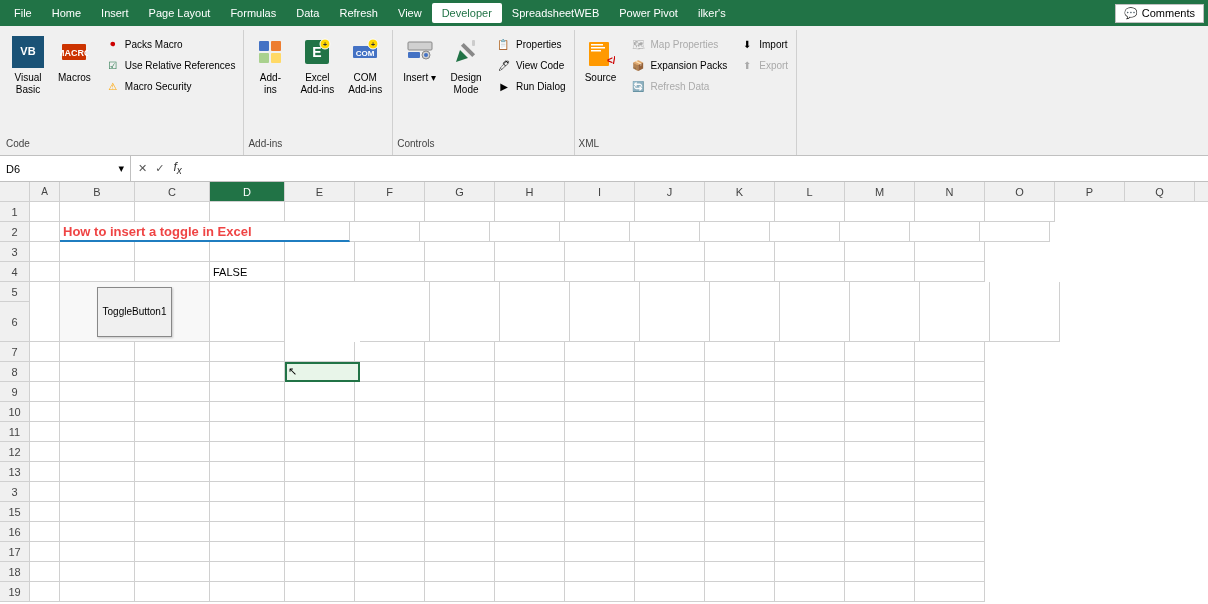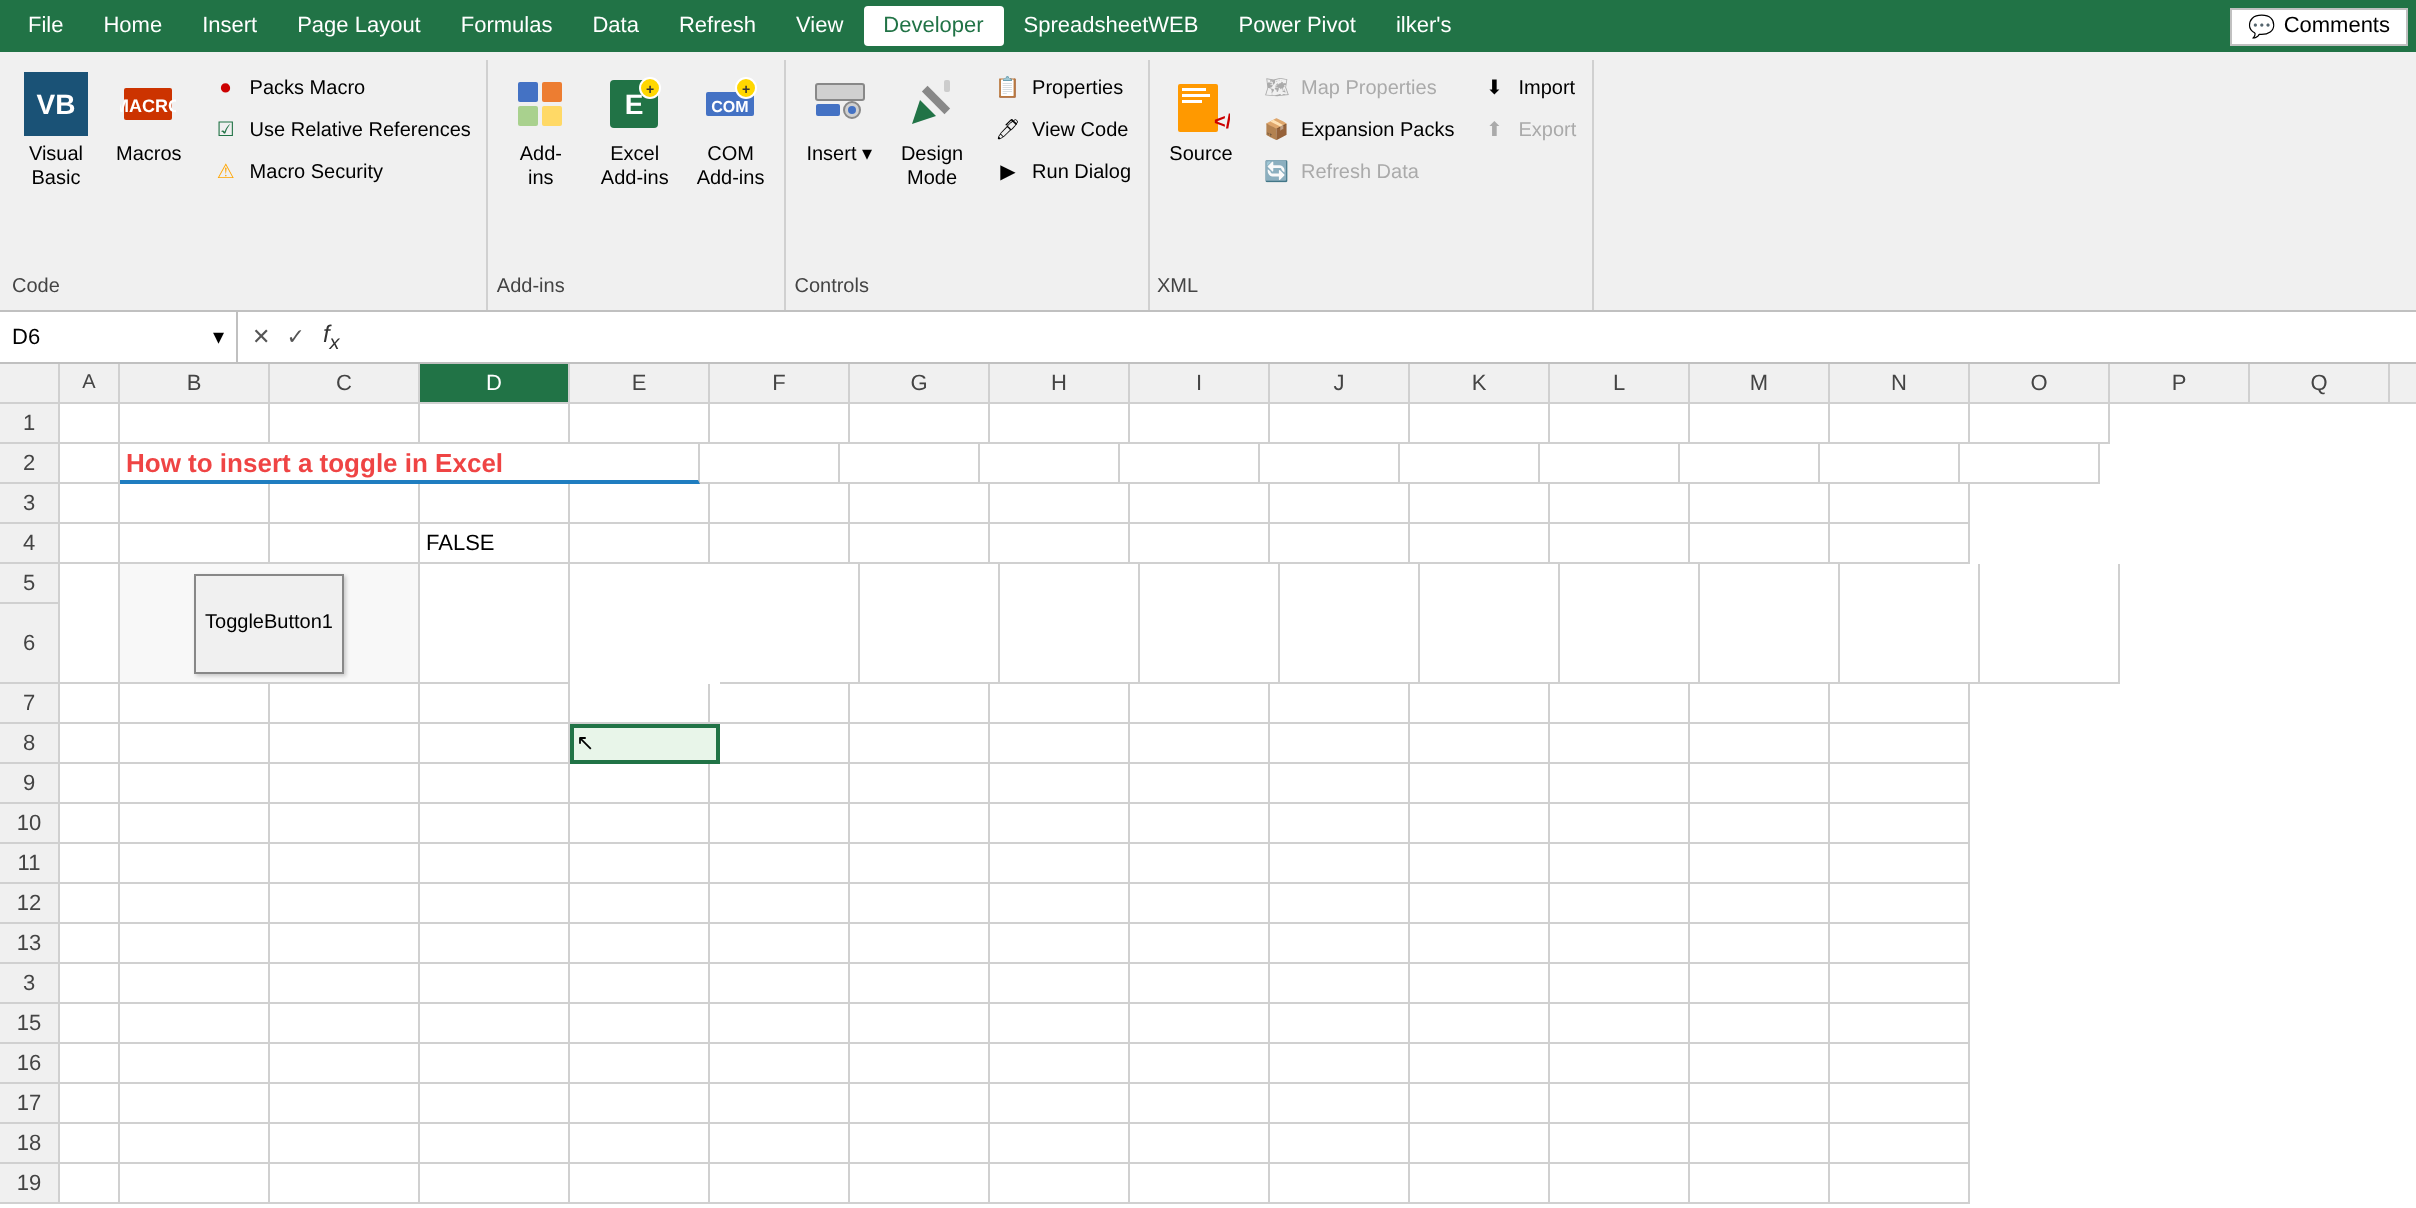--- a/index.html
+++ b/index.html
@@ -95,21 +95,21 @@
     
     .formula-bar {
       display: flex;
       align-items: center;
       height: 26px;
       border-bottom: 1px solid #c0c0c0;
       background: #fff;
       padding: 0;
     }
     .name-box {
-      width: 119px;
+      width: 131px;
       border-right: 1px solid #c0c0c0;
       padding: 0 6px;
       font-size: 11px;
       height: 100%;
       display: flex;
       align-items: center;
     }
     .formula-buttons {
       display: flex;
       align-items: center;
@@ -262,21 +262,21 @@
     </button>
   </div>
 </div>
 
 <div class="ribbon">
 
   <div class="ribbon-group">
     <div class="ribbon-group-content">
 
       <div class="ribbon-btn-large">
-        <div class="icon" style="display:flex;align-items:center;justify-content:center;background:#1a5276;color:#fff;font-size:14px;font-weight:bold;width:32px;height:32px;">VB</div>
+        <div class="icon" style="display:flex;align-items:center;justify-content:center;background:#1a5276;color:#fff;font-size:11px;font-weight:bold;width:32px;height:32px;">VB</div>
         <span style="font-size:10px;margin-top:2px;">Visual<br>Basic</span>
       </div>
       <div class="ribbon-btn-large">
         <div class="icon" style="display:flex;align-items:center;justify-content:center;width:32px;height:32px;">
           <svg width="28" height="28" viewBox="0 0 28 28">
             <rect x="2" y="6" width="24" height="16" fill="#cc3300" rx="1"></rect>
             <text x="14" y="18" text-anchor="middle" fill="white" font-size="9" font-weight="bold">MACRO</text>
           </svg>
         </div>
         <span style="font-size:10px;margin-top:2px;">Macros</span>

